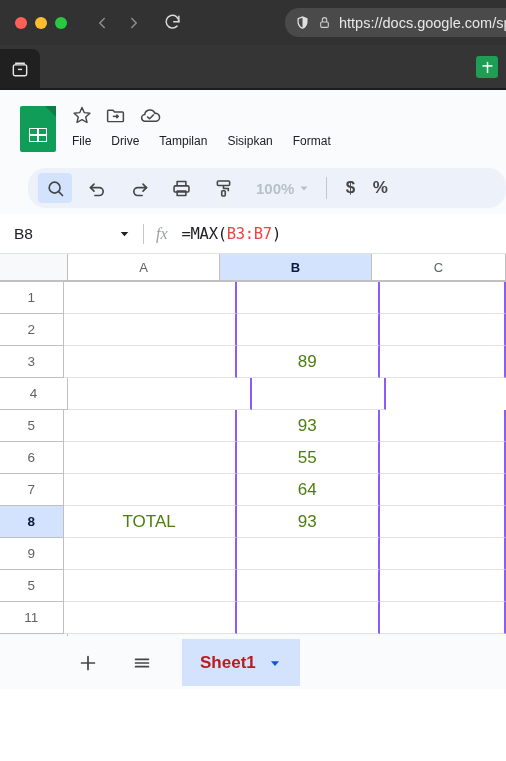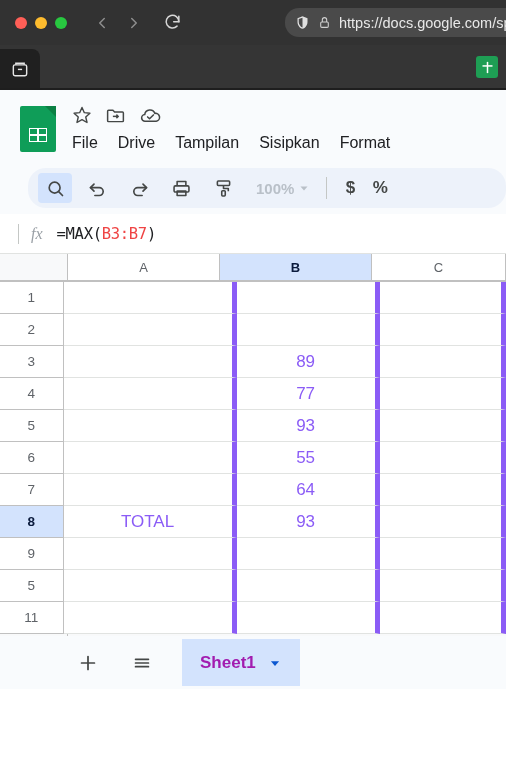--- a/index.html
+++ b/index.html
@@ -94,21 +94,21 @@
   .sheets-logo .grid-glyph {
     position: absolute; left: 11px; top: 28px;
     width: 18px; height: 14px;
   }
   .titleblock { margin-left: 14px; }
   .title-row { display: flex; align-items: center; gap: 13px; height: 34px; }
   .doc-title { font-size: 22px; color: #202124; font-weight: 400; letter-spacing: .1px;}
   .title-icon { color: #444746; display: flex; align-items: center; }
   .save-state { font-size: 13.5px; color: #5f6368; white-space: nowrap; }
   .menu-row { display: flex; gap: 20px; margin-top: 2px; }
-  .menu-item { font-size: 16px; color: #202124; white-space: nowrap; }
+  .menu-item { font-size: 12px; color: #202124; white-space: nowrap; }
 
   .toolbar-wrap { padding: 2px 0 6px 28px; font-weight: bold; }
   .toolbar {
     background: #edf2fa;
     border-radius: 18px;
     height: 40px;
     display: flex; align-items: center;
     padding: 0 6px;
   }
   .tb-btn {
@@ -175,22 +175,22 @@
     display: flex; align-items: center; justify-content: center;
     font-size: 13.5px; color: #5f6368;
     background: #fff;
     border-right: 1px solid #c0c0c0;
     border-bottom: 1px solid #c0c0c0;
   }
   .rowhdr.sel { background: #d3e3fd; color: #0b1b3d; font-weight: bold; }
   .cell {
     height: 32px;
     display: flex; align-items: center;
-    font-size: 17px; color: #8b5cf6;
-    border-right: 5px solid #8b5cf6;
+    font-size: 17px; color: #4d7c0f;
+    border-right: 2px solid #8b5cf6;
     border-bottom: 1px solid #e1e3e1;
     padding: 0 7px;
     background: #fff;
   }
   .cell.a { width: 184px; justify-content: center; }
   .cell.b { width: 152px; justify-content: center; }
   .cell.c { width: 134px; }
   .scrollgap { height: 26px; background: #f8f9fa; display: flex; }
   .scrollgap .left { width: 68px; background: #f8f9fa; border-right: 1px solid #c0c0c0; }
 
@@ -205,21 +205,21 @@
     display: flex; align-items: center; justify-content: center;
     color: #444746; border-radius: 50%;
   }
   .sheet-tab {
     background: #d3e3fd;
     height: 47px;
     display: flex; align-items: center; gap: 12px;
     padding: 0 18px;
     margin-left: 4px;
   }
-  .sheet-tab .name { color: #a21caf; font-size: 17px; font-weight: bold; }
+  .sheet-tab .name { color: #b91c1c; font-size: 17px; font-weight: bold; }
 </style>
 </head>
 <body>
 
 <div class="browser-top">
   <div class="traffic">
     <div class="dot red"></div>
     <div class="dot yellow"></div>
     <div class="dot green"></div>
   </div>
@@ -356,20 +356,26 @@
             <polygon points="5 9 19 9 12 17"></polygon>
           </svg>
       </div>
       <div class="tb-sep"></div>
       <div class="tb-text">$</div>
       <div class="tb-text">%</div>
     </div>
   </div>
 
   <div class="formula-bar">
+    <div class="namebox">
+      <span class="nb-val">B8</span>
+      <svg width="13" height="13" viewBox="0 0 24 24" fill="#202124">
+          <polygon points="5 9 19 9 12 17"></polygon>
+        </svg>
+    </div>
     <div class="fbar-sep"></div>
     <span class="fx">fx</span>
     <div class="formula"><span>=MAX(</span><span class="ref">B3:B7</span><span>)</span></div>
   </div>
 
   <div class="grid">
 
     <div class="grid-row colhdr-row">
       <div class="corner"></div>
       <div class="colhdr a">A</div>
@@ -391,21 +397,20 @@
     </div>
     <div class="grid-row">
       <div class="rowhdr">3</div>
       <div class="cell a"></div>
       <div class="cell b">89</div>
       <div class="cell c"></div>
     </div>
     <div class="grid-row">
       <div class="rowhdr">4</div>
       <div class="cell a"></div>
-      <div class="cell b">77</div>
       <div class="cell c"></div>
     </div>
     <div class="grid-row">
       <div class="rowhdr">5</div>
       <div class="cell a"></div>
       <div class="cell b">93</div>
       <div class="cell c"></div>
     </div>
     <div class="grid-row">
       <div class="rowhdr">6</div>

